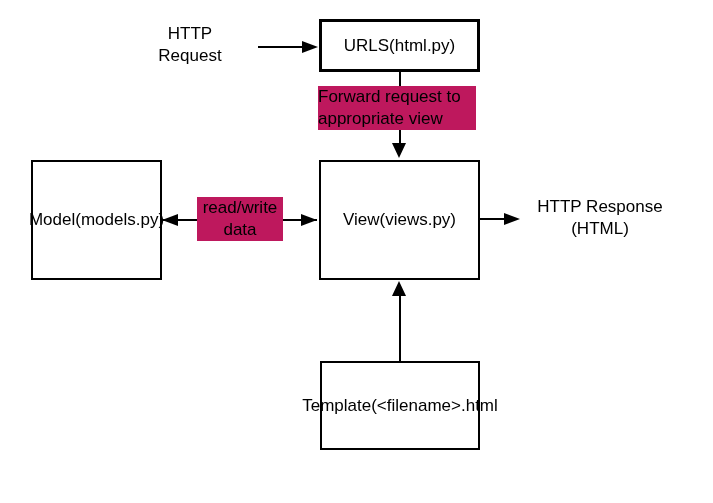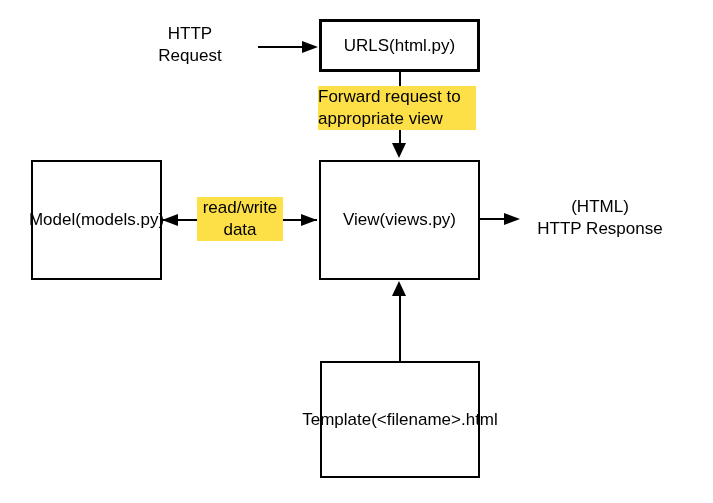--- a/index.html
+++ b/index.html
@@ -29,21 +29,21 @@
     text-align: center;
     box-sizing: border-box;
   }
   .box.thick { border-width: 3px; }
   .lbl {
     position: absolute;
     text-align: center;
     white-space: nowrap;
   }
   .lbl.left-align { text-align: left; }
-  .lbl.masked { background: #fde047; }
+  .lbl.masked { background: #be185d; }
   .hline {
     position: absolute;
     height: 2px;
     background: #000000;
   }
   .vline {
     position: absolute;
     width: 2px;
     background: #000000;
   }
@@ -123,27 +123,27 @@
     <div>View</div>
     <div>(views.py)</div>
   </div>
 
   <div>
     <div class="hline" style="left:480px; top:218px; width:26px;"></div>
     <div class="ah right" style="left:504px; top:213px;"></div>
   </div>
 
   <div class="lbl" style="left:530px; top:196px; width:140px;">
+    <div>HTTP Response</div>
     <div>(HTML)</div>
-    <div>HTTP Response</div>
   </div>
 
   <div>
     <div class="vline" style="left:399px; top:294px; height:67px;"></div>
     <div class="ah up" style="left:392px; top:281px;"></div>
   </div>
 
-  <div class="box" style="left:320px; top:361px; width:160px; height:117px;">
+  <div class="box" style="left:320px; top:361px; width:160px; height:89px;">
     <div>Template</div>
     <div>(&lt;filename&gt;.html</div>
   </div>
 
 </div>
 
 </body></html>

